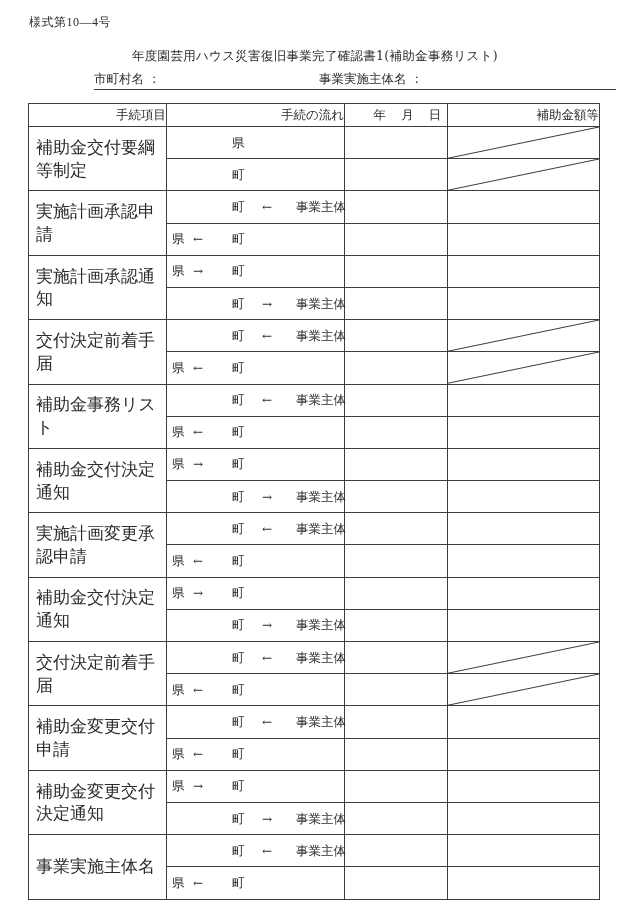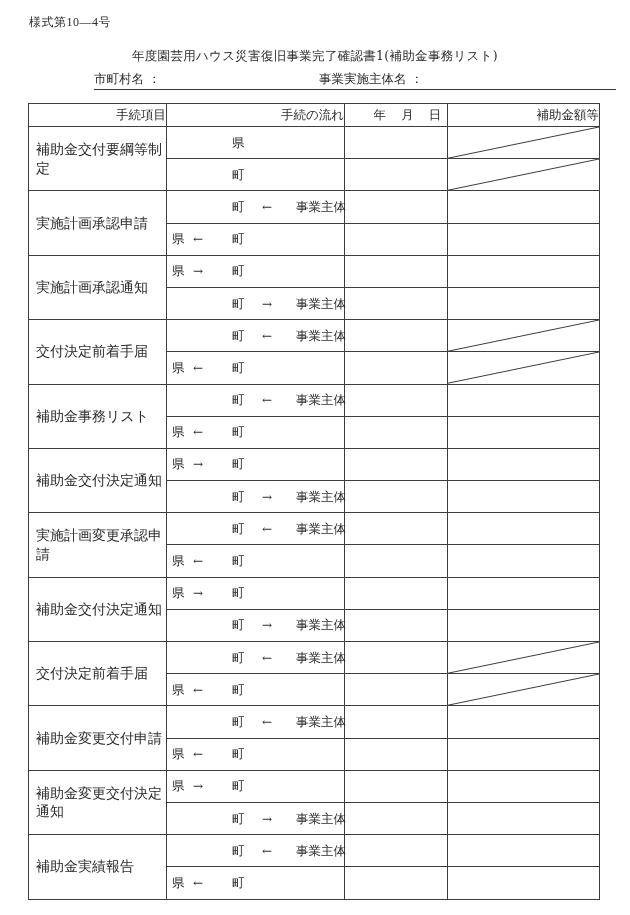--- a/index.html
+++ b/index.html
@@ -37,21 +37,21 @@
   }
   .main-table th, .main-table td { border:1px solid #3d3d3d; }
   .main-table { border:1.5px solid #2e2e2e; }
   .main-table thead tr { height:23px; }
   .main-table tbody tr { height:32.2px; }
   .main-table th {
     font-weight:normal; font-size:12.5px; text-align:right; padding:0;
   }
   th.th-date { letter-spacing:0.45em; text-indent:0.45em; }
   td.item-cell {
-    font-size:14px; padding:0 2px 0 7px;
+    font-size:17px; padding:0 2px 0 7px;
     vertical-align:middle; line-height:1.35;
     word-break:break-all;
   }
   td.flow-cell { position:relative; font-size:12.5px; padding:0; }
   .flow-slot {
     position:absolute; top:50%; transform:translateY(-50%);
     white-space:nowrap;
   }
   .sl-left  { left:5px; }
   .sl-a1    { left:26px; font-size:12px; }
@@ -319,21 +319,21 @@
         <tr>
           <td class="flow-cell">
             <span class="flow-slot sl-mid">町</span>
             <span class="flow-slot sl-a2">→</span>
             <span class="flow-slot sl-right">事業主体</span>
           </td>
           <td class="date-cell"></td>
           <td class="amount-cell"></td>
         </tr>
         <tr>
-          <td rowspan="2" class="item-cell"><span>補助金実績報告</span></td>
+          <td rowspan="2" class="item-cell"><span>事業実施主体名</span></td>
           <td class="flow-cell">
             <span class="flow-slot sl-mid">町</span>
             <span class="flow-slot sl-a2">←</span>
             <span class="flow-slot sl-right">事業主体</span>
           </td>
           <td class="date-cell"></td>
           <td class="amount-cell"></td>
         </tr>
         <tr>
           <td class="flow-cell">

